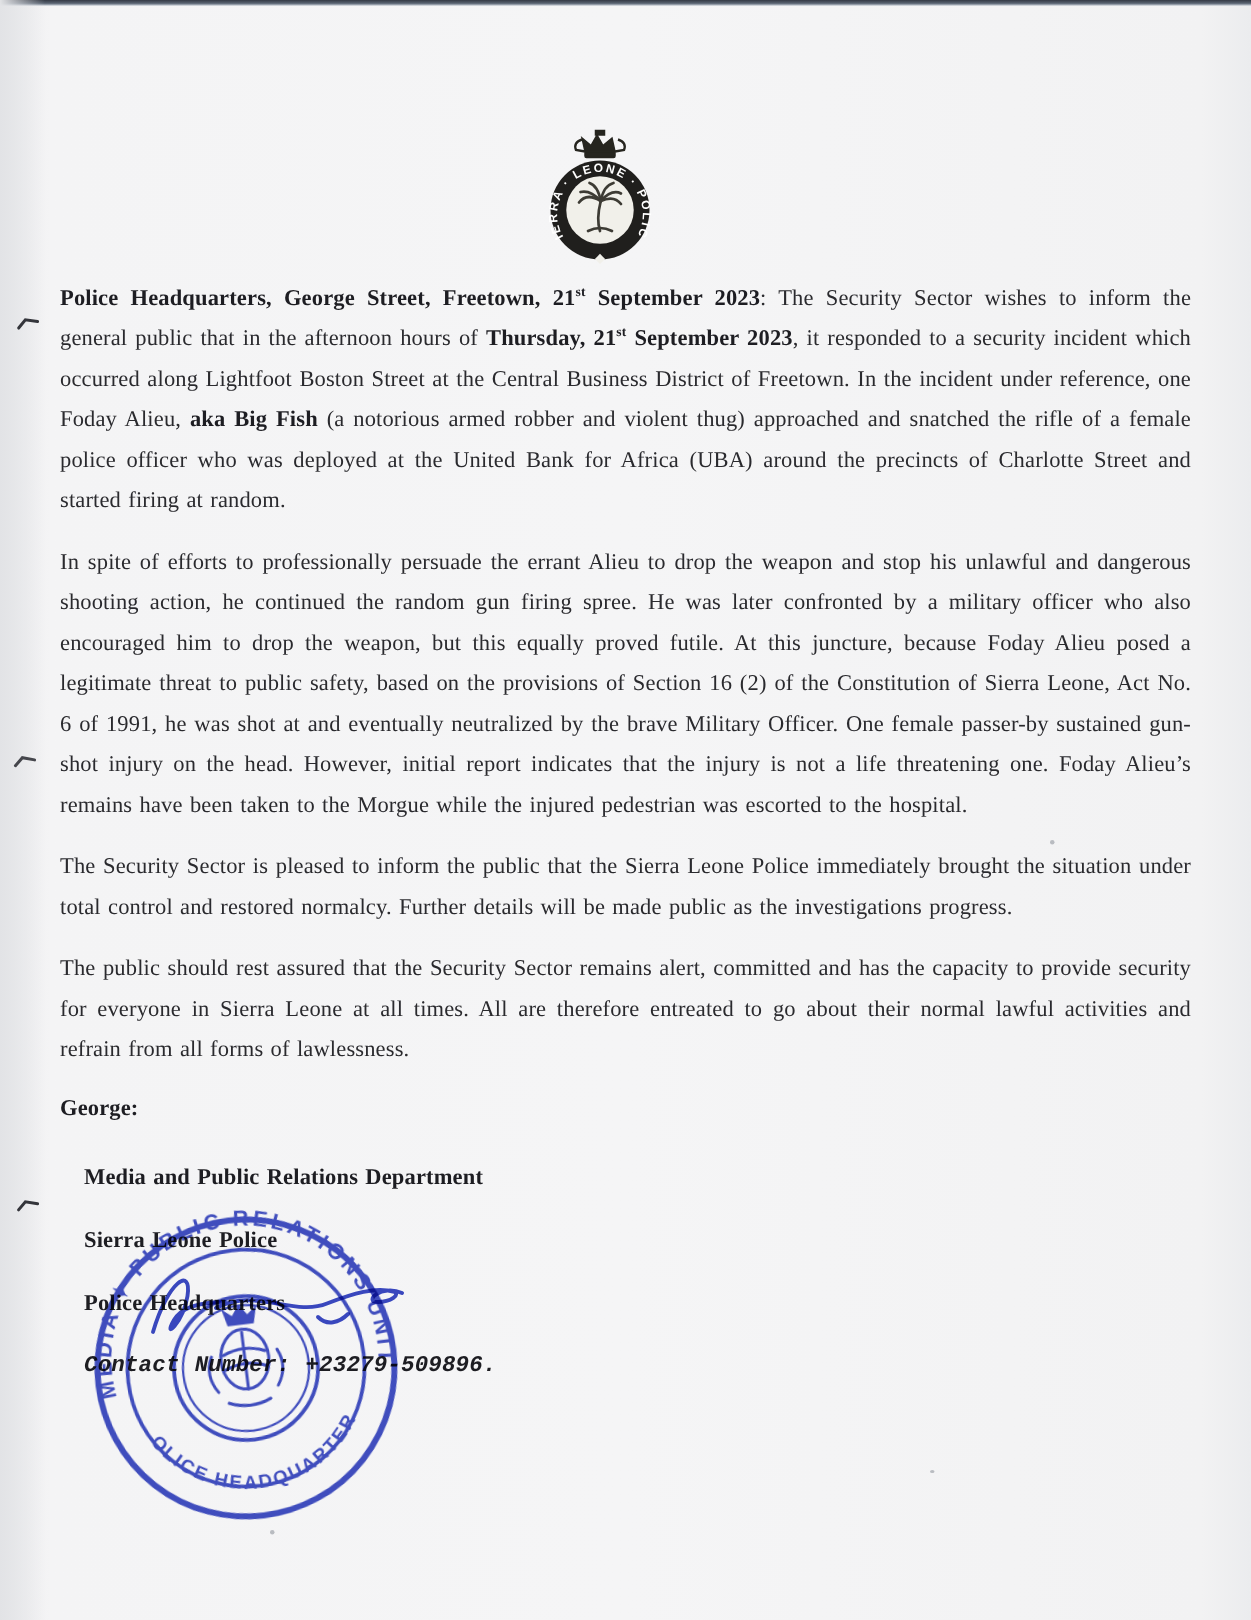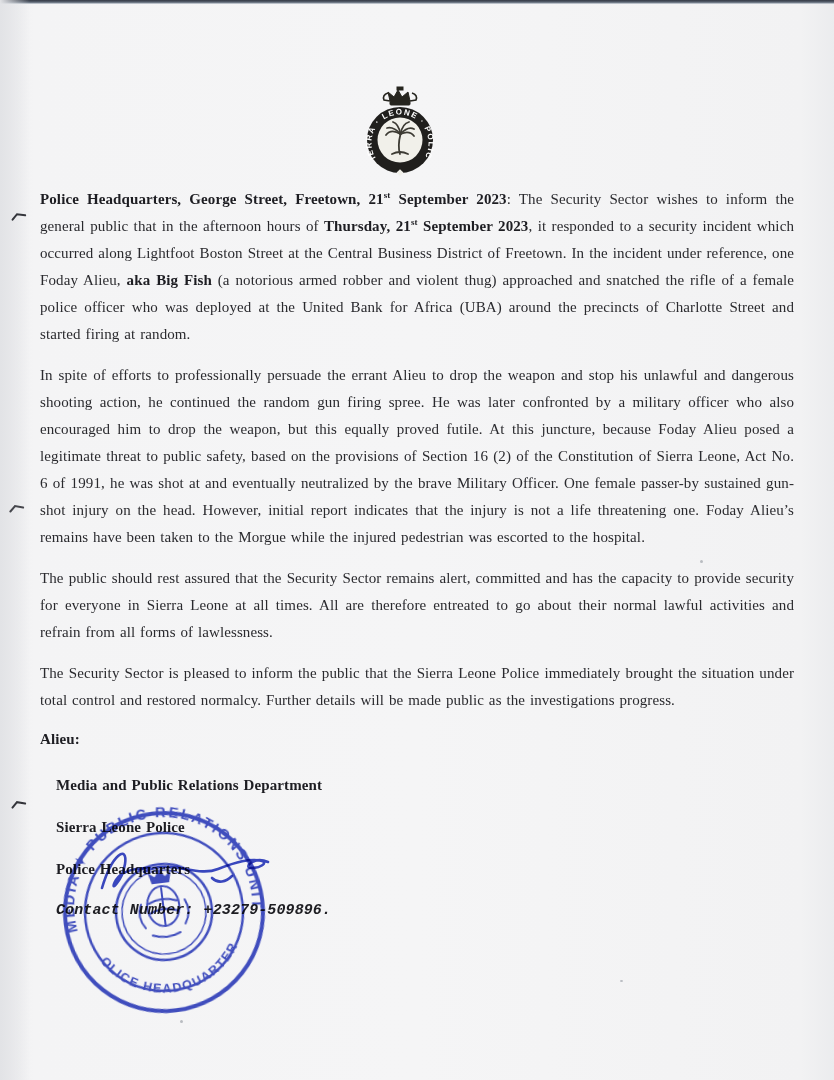--- a/index.html
+++ b/index.html
@@ -74,24 +74,24 @@
         <path d="M52.5 48 C59 45 63 46 66 50"></path>
         <path d="M44 68 Q52 64 60 68"></path>
       </g>
       <rect x="49.6" y="84.2" width="4.8" height="4.8" fill="#f1f0ea" transform="rotate(45 52 86.6)"></rect>
     </svg>
   </div>
 
   <article class="doc-body">
     <p><b>Police Headquarters, George Street, Freetown, 21</b><b><sup>st</sup></b><b> September 2023</b>: The Security Sector wishes to inform the general public that in the afternoon hours of <b>Thursday, 21</b><b><sup>st</sup></b><b> September 2023</b>, it responded to a security incident which occurred along Lightfoot Boston Street at the Central Business District of Freetown. In the incident under reference, one Foday Alieu, <b>aka Big Fish</b> (a notorious armed robber and violent thug) approached and snatched the rifle of a female police officer who was deployed at the United Bank for Africa (UBA) around the precincts of Charlotte Street and started firing at random.</p>
     <p>In spite of efforts to professionally persuade the errant Alieu to drop the weapon and stop his unlawful and dangerous shooting action, he continued the random gun firing spree. He was later confronted by a military officer who also encouraged him to drop the weapon, but this equally proved futile. At this juncture, because Foday Alieu posed a legitimate threat to public safety, based on the provisions of Section 16 (2) of the Constitution of Sierra Leone, Act No. 6 of 1991, he was shot at and eventually neutralized by the brave Military Officer. One female passer-by sustained gun-shot injury on the head. However, initial report indicates that the injury is not a life threatening one. Foday Alieu’s remains have been taken to the Morgue while the injured pedestrian was escorted to the hospital.</p>
+    <p>The Security Sector is pleased to inform the public that the Sierra Leone Police immediately brought the situation under total control and restored normalcy. Further details will be made public as the investigations progress.</p>
     <p>The public should rest assured that the Security Sector remains alert, committed and has the capacity to provide security for everyone in Sierra Leone at all times. All are therefore entreated to go about their normal lawful activities and refrain from all forms of lawlessness.</p>
-    <p>The Security Sector is pleased to inform the public that the Sierra Leone Police immediately brought the situation under total control and restored normalcy. Further details will be made public as the investigations progress.</p>
 
-    <p class="signed">Alieu:</p>
+    <p class="signed">George:</p>
     <div class="sig-block">
       <p>Media and Public Relations Department</p>
       <p>Sierra Leone Police</p>
       <p>Police Headquarters</p>
       <p class="contact">Contact Number: +23279-509896.</p>
     </div>
   </article>
 
   <div class="tick tick1">
     <svg width="18" height="12" viewBox="0 0 18 12">

